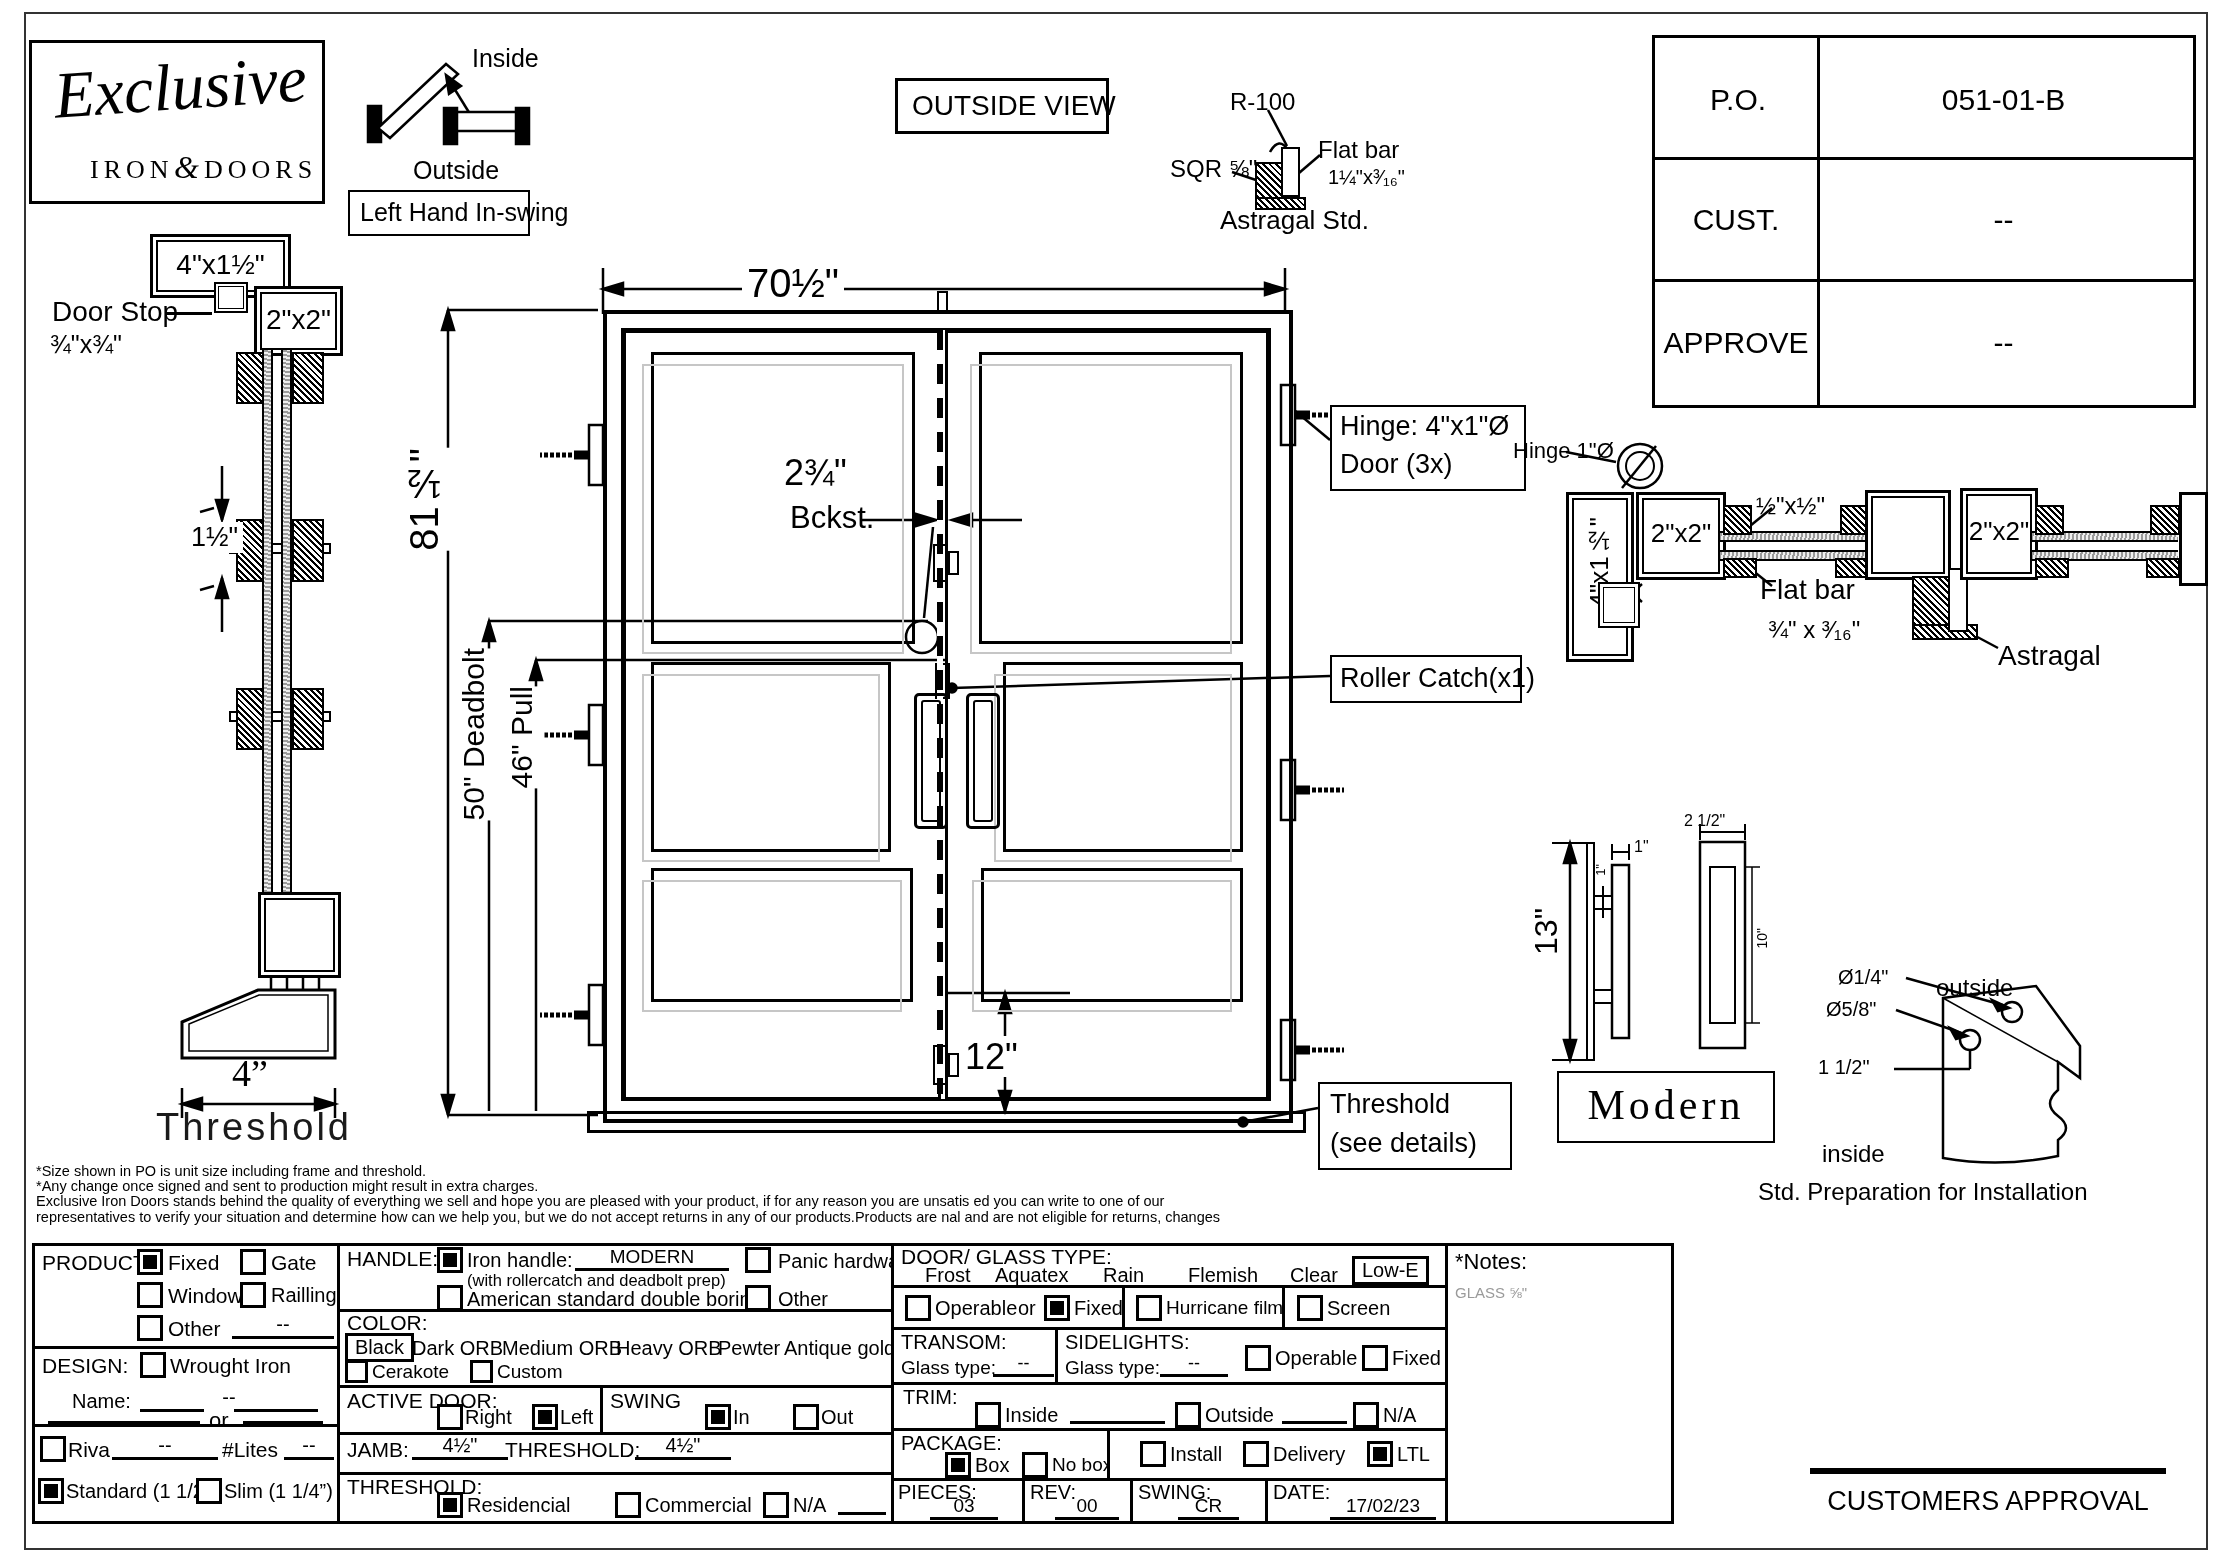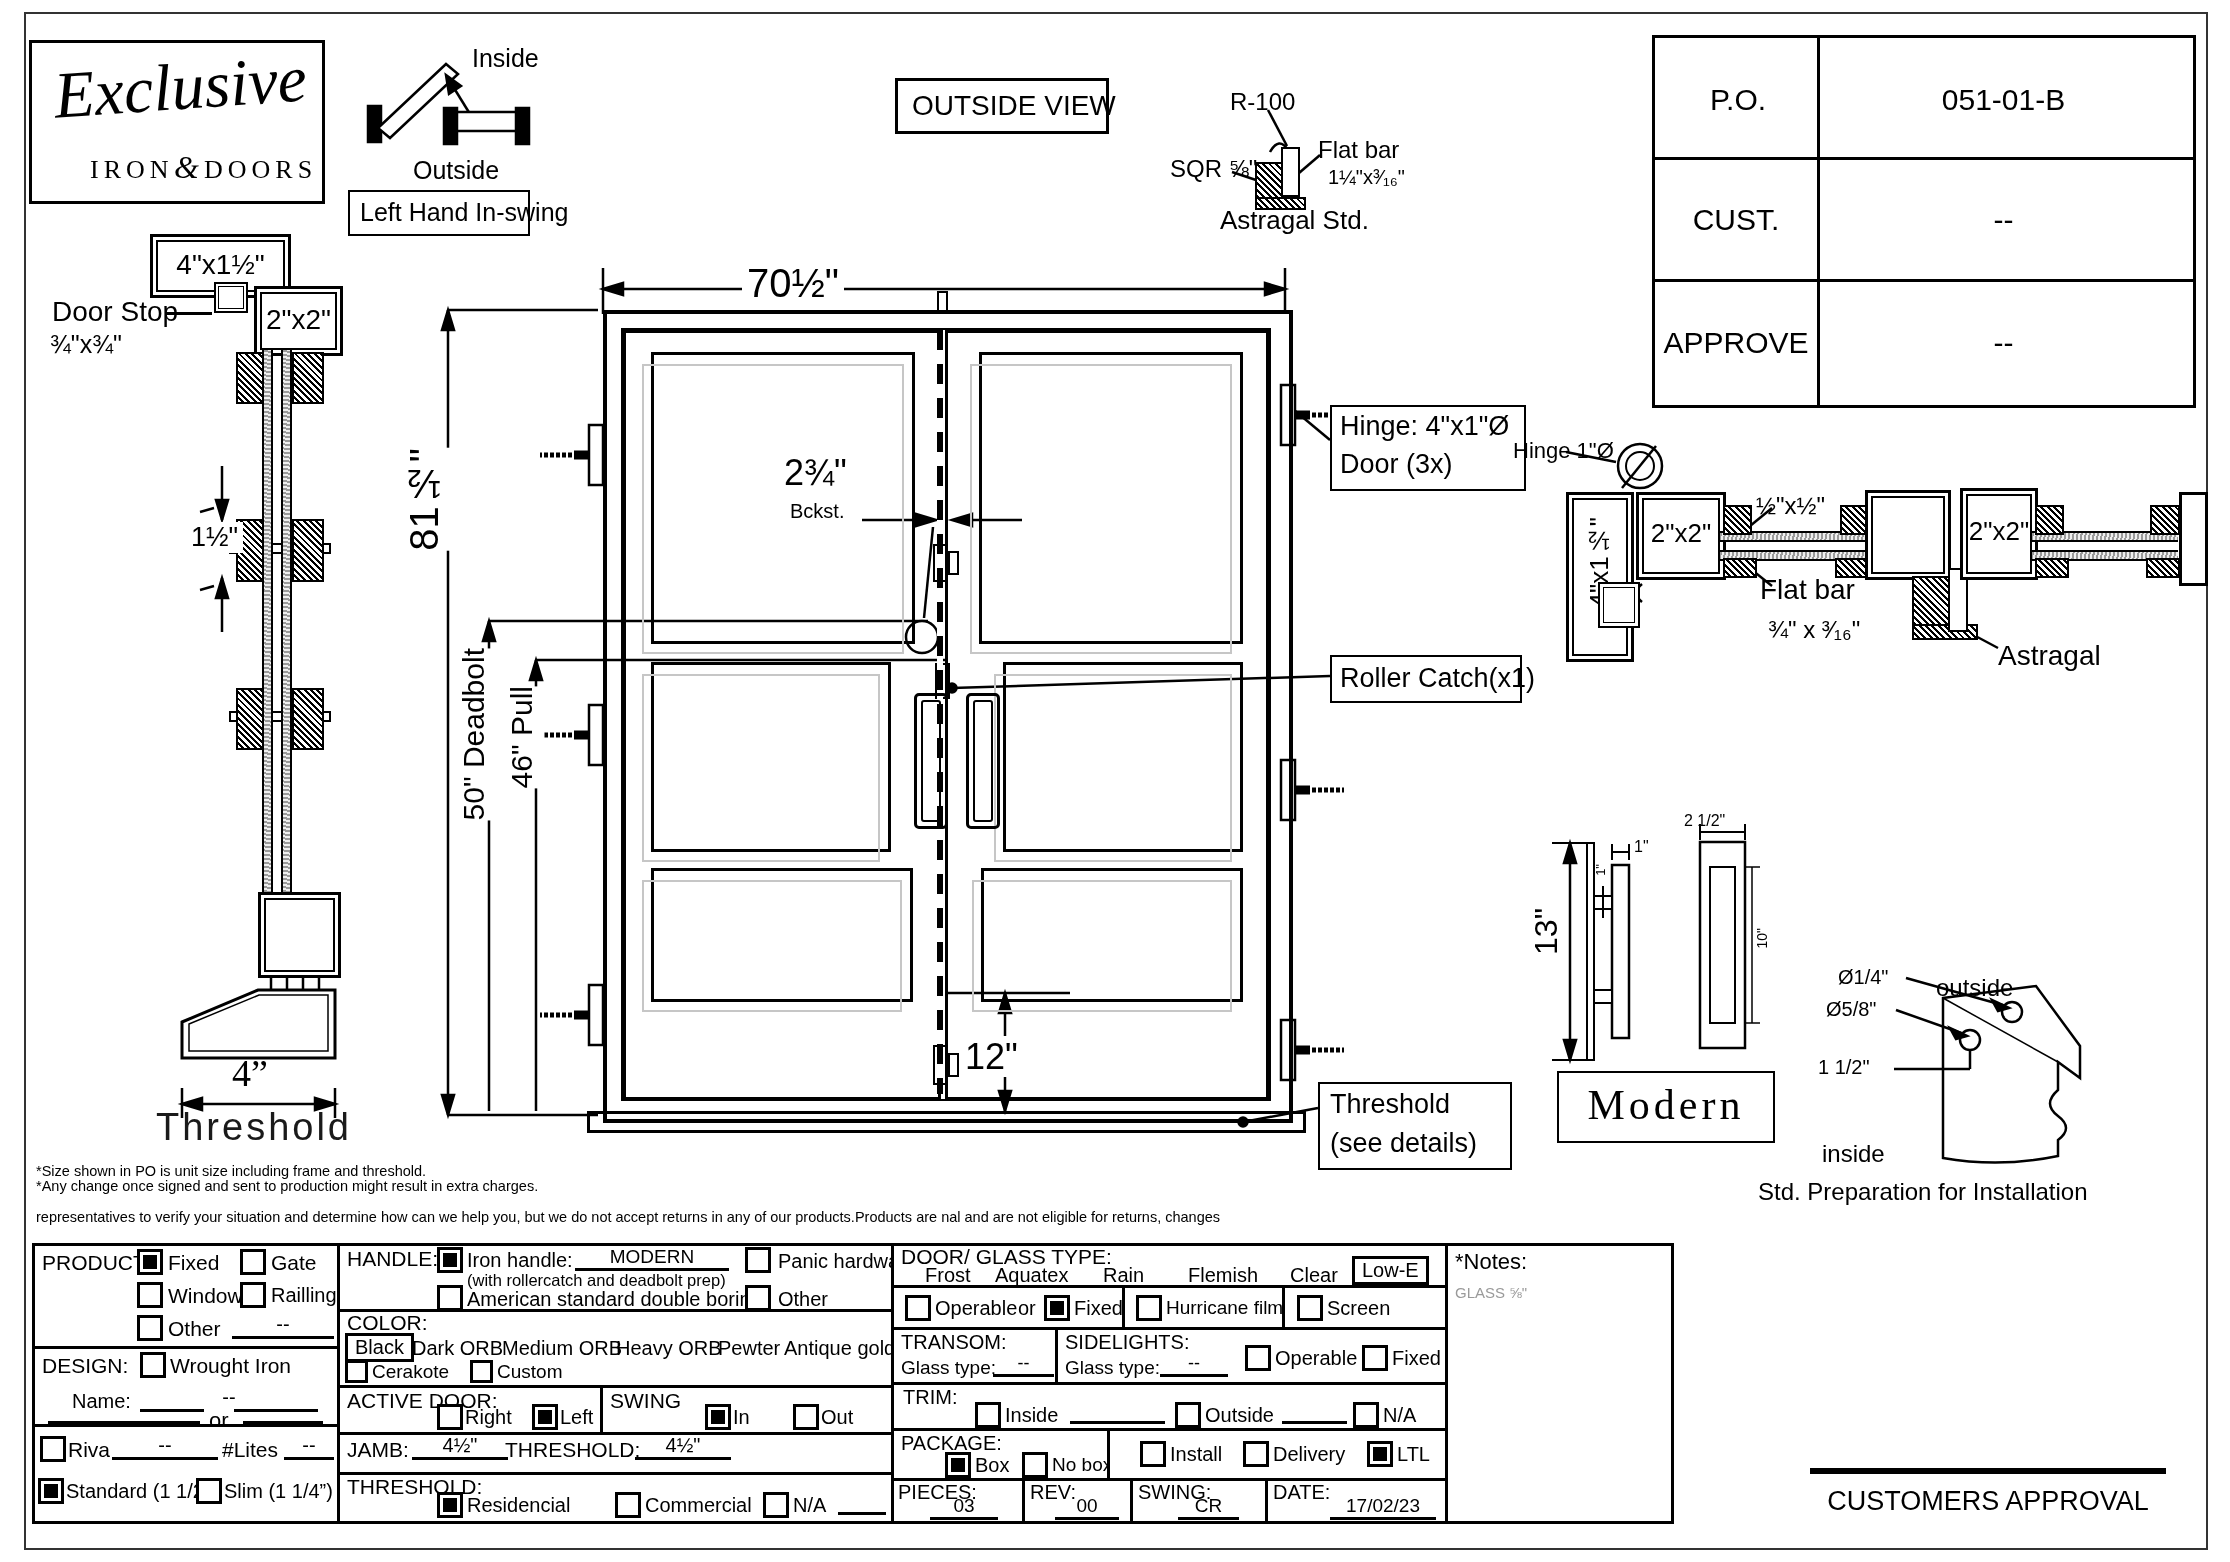--- a/index.html
+++ b/index.html
@@ -291,21 +291,21 @@
   </div>
   <div class="bx nb" style="left:966px;top:693px;width:28px;height:130px;border-radius:5px">
     <div class="in" style="inset:4px;border-width:2px;border-radius:3px"></div>
   </div>
 
   <div class="bx nb" style="left:587px;top:1111px;width:713px;height:16px"></div>
 
   <div class="t wb" style="left:742px;top:260px;font-size:40px">70½"</div>
   <div class="t vt wb" style="left:396px;top:448px;font-size:40px">81½"</div>
   <div class="t" style="left:784px;top:452px;font-size:36px">2¾"</div>
-  <div class="t" style="left:790px;top:500px;font-size:20px">Bckst.</div>
+  <div class="t" style="left:790px;top:500px;font-size:31px">Bckst.</div>
   <div class="t vt wb" style="left:452px;top:648px;font-size:30px">50" Deadbolt</div>
   <div class="t vt wb" style="left:500px;top:686px;font-size:30px">46" Pull</div>
   <div class="t wb" style="left:960px;top:1036px;font-size:36px">12"</div>
 
   <div class="bx" style="left:1330px;top:405px;width:192px;height:82px;border-width:2.5px">
     <div class="t" style="left:8px;top:4px;font-size:27px">Hinge: 4"x1"Ø</div>
     <div class="t" style="left:8px;top:42px;font-size:27px">Door (3x)</div>
   </div>
   <div class="bx" style="left:1330px;top:655px;width:188px;height:44px;border-width:2.5px">
     <div class="t" style="left:8px;top:6px;font-size:27px">Roller Catch(x1)</div>
@@ -366,20 +366,21 @@
 
   <div class="t" style="left:1838px;top:966px;font-size:20px">Ø1/4"</div>
   <div class="t" style="left:1936px;top:974px;font-size:24px">outside</div>
   <div class="t" style="left:1826px;top:998px;font-size:20px">Ø5/8"</div>
   <div class="t" style="left:1818px;top:1056px;font-size:20px">1 1/2"</div>
   <div class="t" style="left:1822px;top:1140px;font-size:24px">inside</div>
   <div class="t" style="left:1758px;top:1178px;font-size:24px">Std. Preparation for Installation</div>
 
   <div class="t" style="left:36px;top:1163px;font-size:14.5px">*Size shown in PO is unit size including frame and threshold.</div>
   <div class="t" style="left:36px;top:1178px;font-size:14.5px">*Any change once signed and sent to production might result in extra charges.</div>
+  <div class="t" style="left:36px;top:1193px;font-size:14.5px">Exclusive Iron Doors stands behind the quality of everything we sell and hope you are pleased with your product, if for any reason you are unsatis ed you can write to one of our</div>
   <div class="t" style="left:36px;top:1209px;font-size:14.5px">representatives to verify your situation and determine how can we help you, but we do not accept returns in any of our products.Products are  nal and are not eligible for returns, changes</div>
 
   <div class="bx" style="left:32px;top:1243px;width:305px;height:103px"></div>
   <div class="t" style="left:42px;top:1251px;font-size:21px">PRODUCT:</div>
   <div class="cb on" style="left:137px;top:1249px"></div>
   <div class="t" style="left:168px;top:1251px;font-size:21px">Fixed</div>
   <div class="cb" style="left:240px;top:1249px"></div>
   <div class="t" style="left:271px;top:1251px;font-size:21px">Gate</div>
   <div class="cb" style="left:137px;top:1282px"></div>
   <div class="t" style="left:168px;top:1284px;font-size:21px">Window</div>

